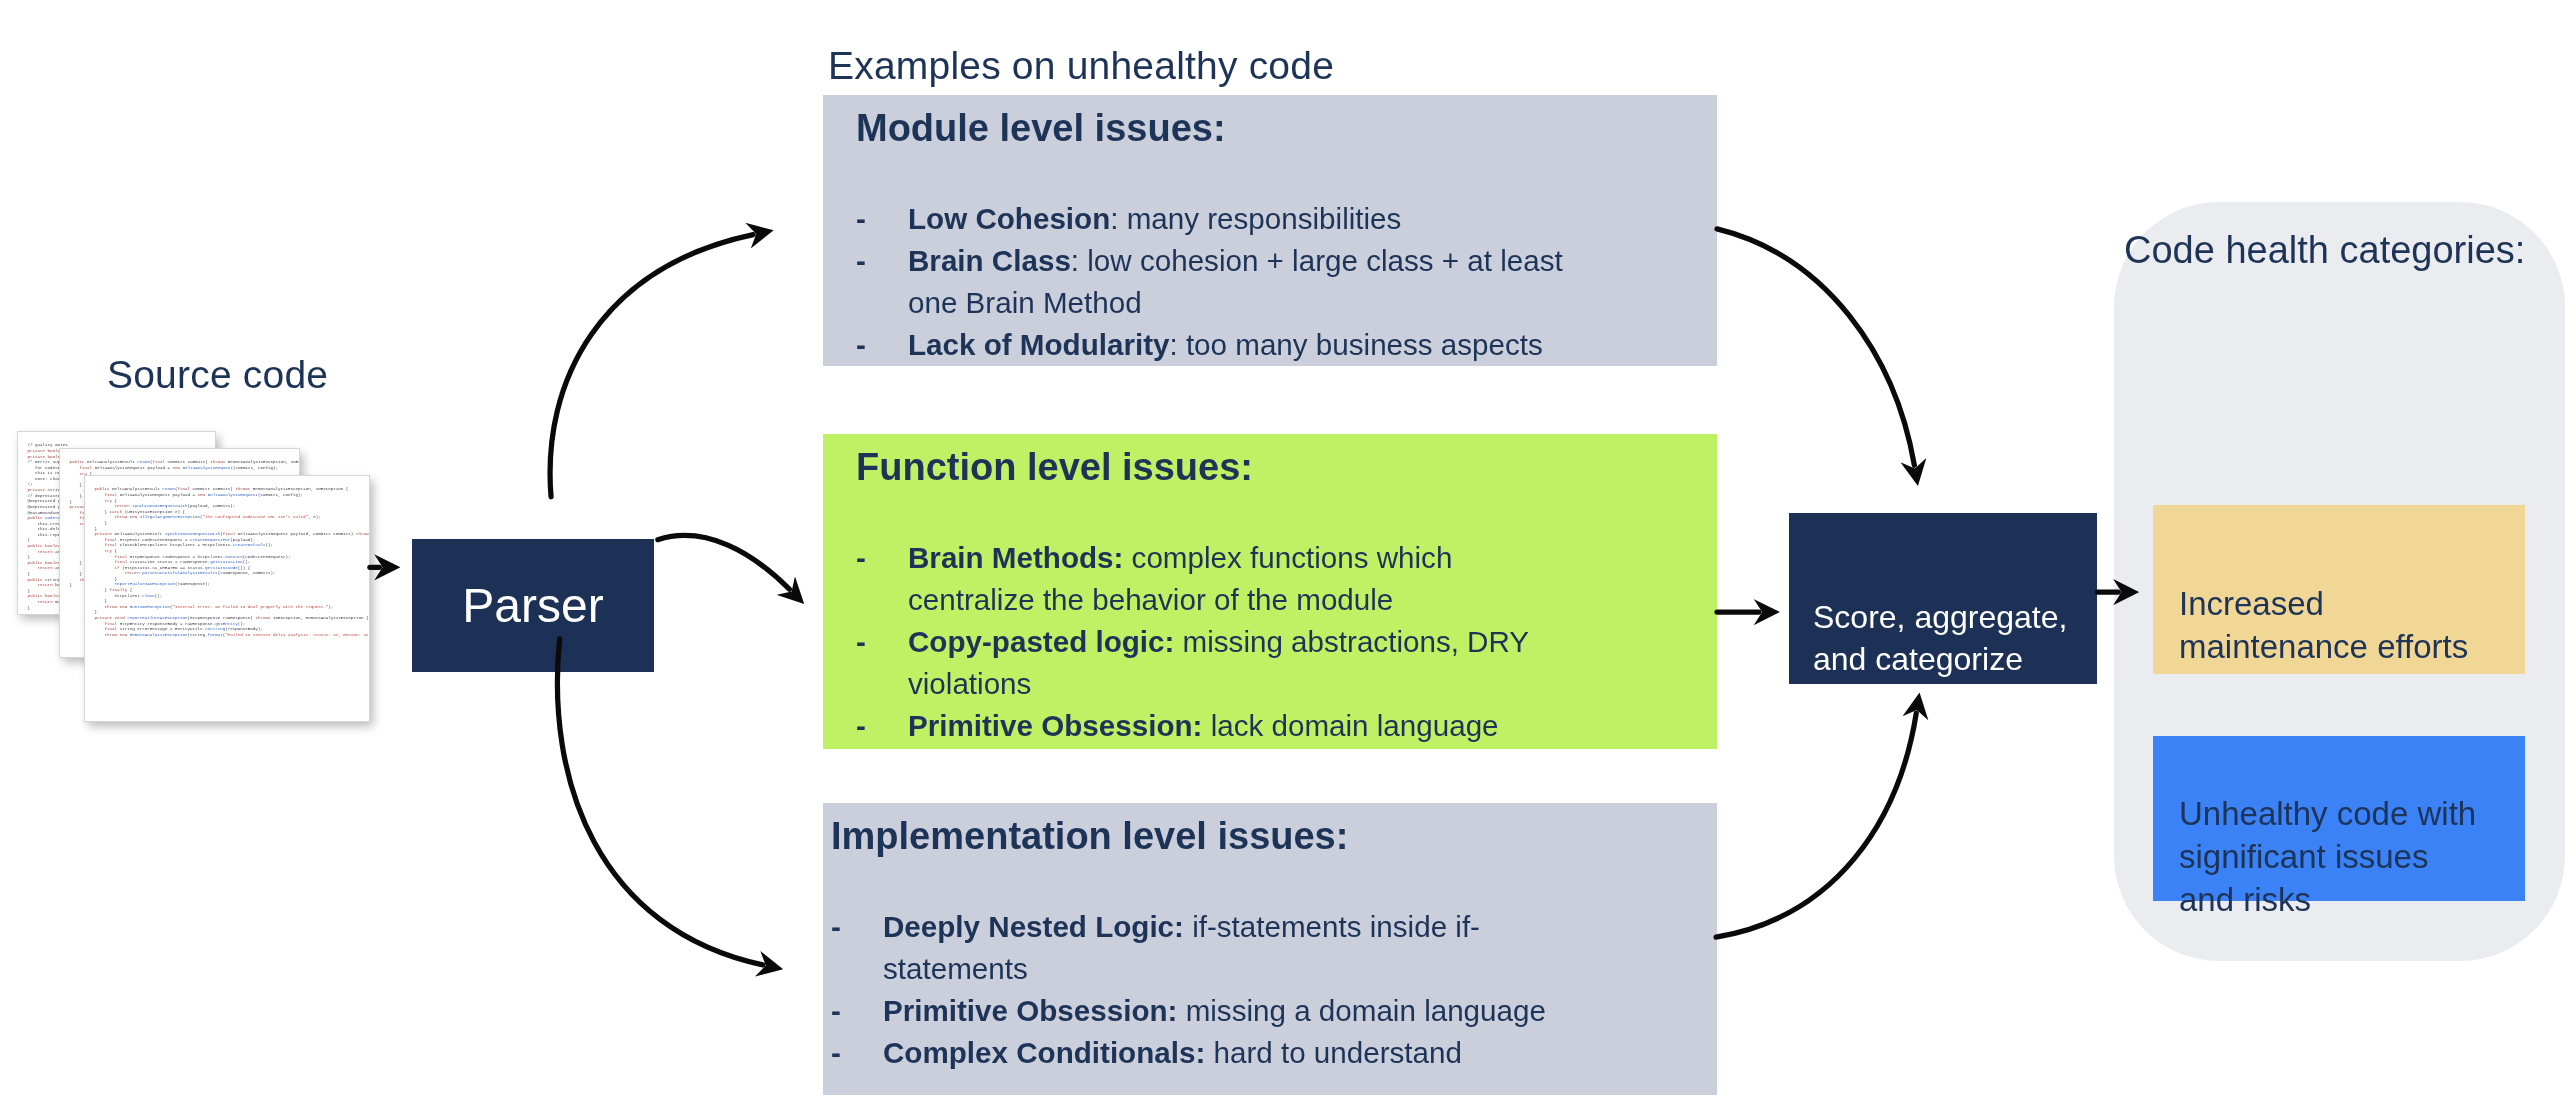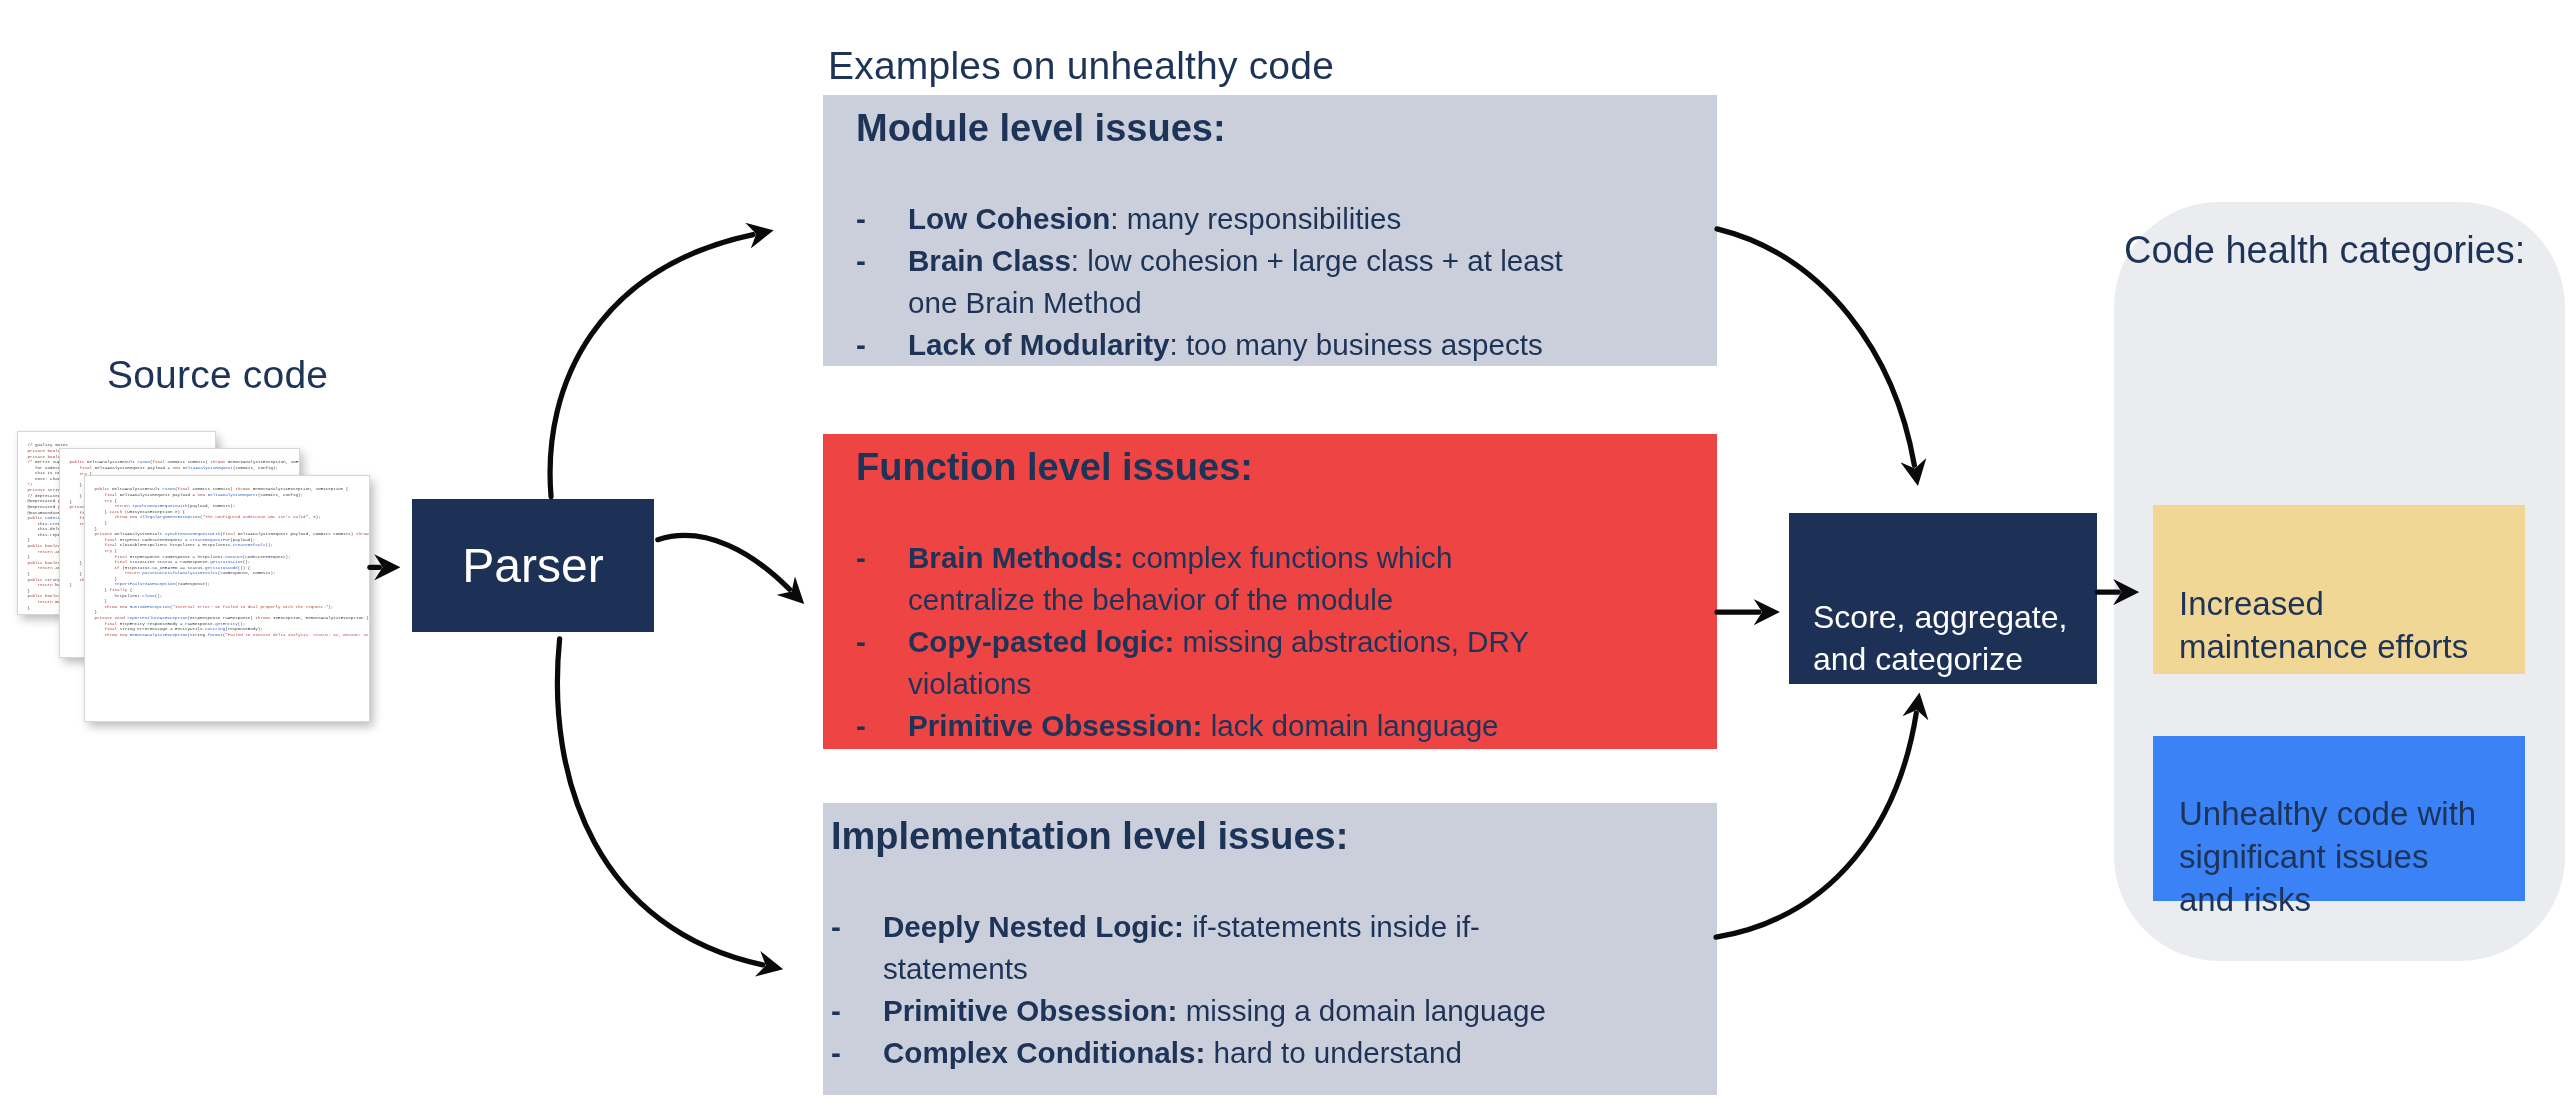--- a/index.html
+++ b/index.html
@@ -167,21 +167,21 @@
       <div class="code-line">    <i class="k">throw</i> <i class="k">new</i> <i class="m">RuntimeException</i>(<i class="s">"Internal error: we failed to deal properly with the request."</i>);</div>
       <div class="code-line">}</div>
       <div class="code-line"></div>
       <div class="code-line"><i class="k">private</i> <i class="k">void</i> <i class="m">reportFailureAsException</i>(HttpResponse rawResponse) <i class="k">throws</i> IOException, RemoteAnalysisException {</div>
       <div class="code-line">    <i class="k">final</i> HttpEntity responseBody = rawResponse.<i class="m">getEntity</i>();</div>
       <div class="code-line">    <i class="k">final</i> String errorMessage = EntityUtils.<i class="m">toString</i>(responseBody);</div>
       <div class="code-line"></div>
       <div class="code-line">    <i class="k">throw</i> <i class="k">new</i> <i class="m">RemoteAnalysisException</i>(String.<i class="m">format</i>(<i class="s">"Failed to execute delta analysis. Status: %s, Reason: %s"</i>,</div>
     </div>
 
-  <div class="navy-box parser-box" style="background: rgb(29, 49, 86);">
+  <div class="navy-box parser-box" style="background: rgb(29, 49, 86); margin-top: 40px;">
     <span>Parser</span>
   </div>
 
   <div class="h-label" style="left:828px;top:44px;">Examples on unhealthy code</div>
 
   <div class="issue-box box-module" style="background: rgb(202, 207, 219);">
     <div class="issue-title">Module level issues:</div>
     <ul class="issue-list">
 
         <li>
@@ -195,21 +195,21 @@
 one Brain Method</span></span>
         </li>
 
         <li>
           <span class="dash">-</span>
           <span class="btext"><b>Lack of Modularity</b><span>: too many business aspects</span></span>
         </li>
       </ul>
   </div>
 
-  <div class="issue-box box-function" style="background: #ef4444;">
+  <div class="issue-box box-function" style="background: #bef264;">
     <div class="issue-title">Function level issues:</div>
     <ul class="issue-list">
 
         <li>
           <span class="dash">-</span>
           <span class="btext"><b>Brain Methods:</b><span> complex functions which
 centralize the behavior of the module</span></span>
         </li>
 
         <li>

